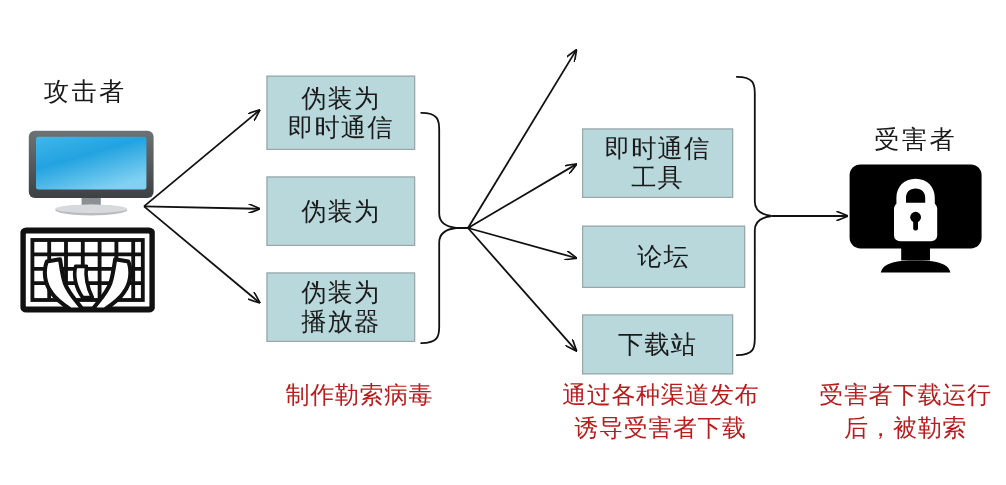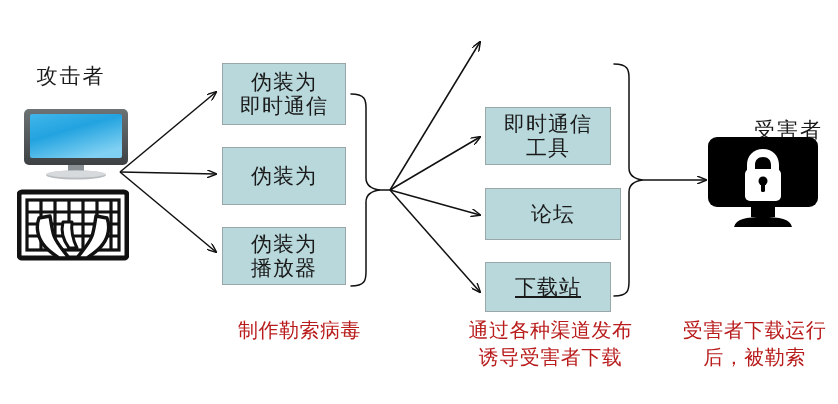--- a/index.html
+++ b/index.html
@@ -169,25 +169,25 @@
 
   <div class="node-box" style="left:485px; top:107px; width:126px; height:58px;">
     <span class="line">即时通信</span>
     <span class="line">工具</span>
   </div>
 
   <div class="node-box" style="left:485px; top:188px; width:136px; height:52px;">
     <span class="line">论坛</span>
   </div>
 
-  <div class="node-box" style="left:485px; top:262px; width:126px; height:50px;text-decoration:underline;">
+  <div class="node-box" style="left:485px; top:262px; width:126px; height:50px;">
     <span class="line">下载站</span>
   </div>
 
-  <div class="actor-label" style="left:703px; top:116px; width:120px;text-align:right;">受害者</div>
+  <div class="actor-label" style="left:703px; top:102px; width:120px;">受害者</div>
 
   <div class="icon-wrap" style="left:706px; top:135px; width:114px; height:94px;">
     <svg width="114" height="94" viewBox="0 0 114 94">
       <rect x="2" y="2" width="110" height="70" rx="9" fill="#000000"></rect>
       <rect x="45" y="70" width="24" height="12" fill="#000000"></rect>
       <path d="M28,92 C30,84 40,82 57,82 C74,82 84,84 86,92 Z" fill="#000000"></path>
       <g fill="#ffffff">
         <path d="M57,14 C47,14 41,21 41,30 L41,36 L49,36 L49,30
                  C49,25 52,22 57,22 C62,22 65,25 65,30 L65,36 L73,36 L73,30
                  C73,21 67,14 57,14 Z"></path>

